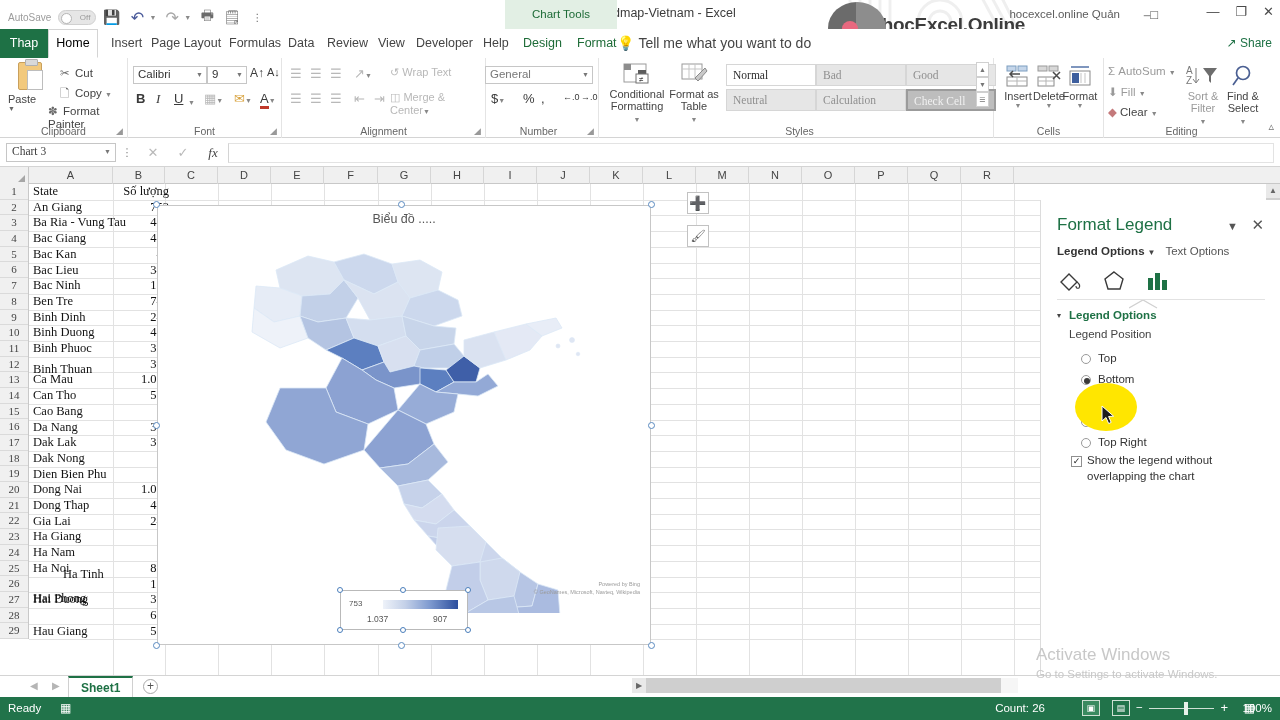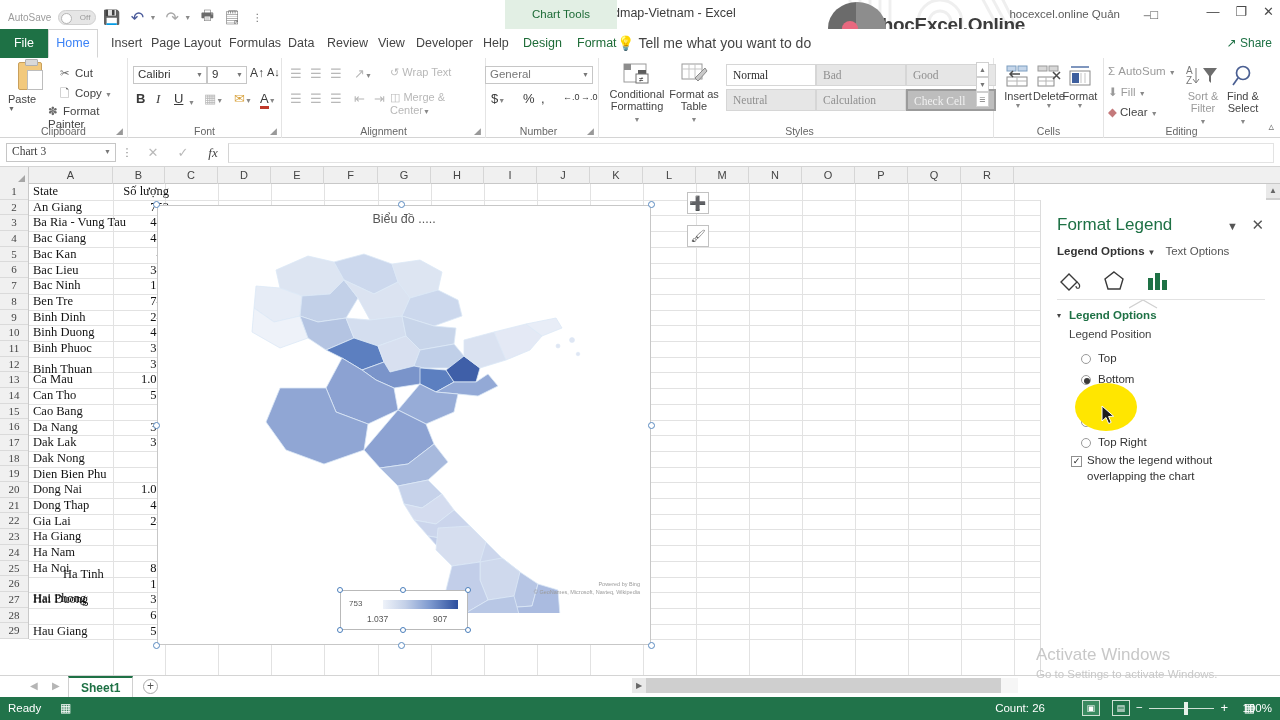--- a/index.html
+++ b/index.html
@@ -58,21 +58,21 @@
   .brand-txt .b2 { font-size:7px; color:#6a6a6a; letter-spacing:.4px; margin-top:1px; }
   .acct { position:absolute; right:160px; top:8px; font-size:11.5px; color:#5c5c5c; }
   .wbtns { position:absolute; right:6px; top:4px; display:flex; gap:16px; color:#4a4a4a; font-size:13px; }
   .ribbon-display { position:absolute; right:122px; top:7px; color:#555; font-size:13px; }
 
   
   .tabrow { position:absolute; left:0; top:29px; width:1280px; height:29px; background:#fff; }
   .tab { position:absolute; top:0; height:29px; line-height:29px; font-size:12.5px;
          color:#444; padding:0 11px; cursor:default; }
   .tab.file { background:#1e7145; color:#fff; left:0; width:48px; text-align:center; padding:0; }
-  .tab.active { color:#3b82f6; border:1px solid #d4d4d4; border-bottom:1px solid #fff;
+  .tab.active { color:#000000; border:1px solid #d4d4d4; border-bottom:1px solid #fff;
                 background:#fff; line-height:27px; z-index:3; }
   .tab.ct { color:#1d6b37; }
   .tellme { position:absolute; left:617px; top:0; height:29px; line-height:29px;
             font-size:14px; color:#444; }
   .tellme .bulb { color:#1e7145; margin-right:4px; }
   .share { position:absolute; right:8px; top:0; height:29px; line-height:29px;
            font-size:12px; color:#1e7145; }
 
   
   .ribbon { position:absolute; left:0; top:58px; width:1280px; height:80px;
@@ -298,21 +298,21 @@
   <div class="acct">hocexcel.online Quản</div>
   <div class="ribbon-display">⎯□</div>
   <div class="wbtns">
     <span>—</span>
     <span>❐</span>
     <span>✕</span>
   </div>
 </div>
 
 <div class="tabrow">
-  <div class="tab file">File</div>
+  <div class="tab file">Thap</div>
   <div class="tab active" style="left:48px;width:50px;text-align:center;padding:0">Home</div>
   <div class="tab" style="left:100px">Insert</div>
   <div class="tab" style="left:140px">Page Layout</div>
   <div class="tab" style="left:218px">Formulas</div>
   <div class="tab" style="left:277px">Data</div>
   <div class="tab" style="left:316px">Review</div>
   <div class="tab" style="left:367px">View</div>
   <div class="tab" style="left:405px">Developer</div>
   <div class="tab" style="left:472px">Help</div>
   <div class="tab ct" style="left:512px">Design</div>

